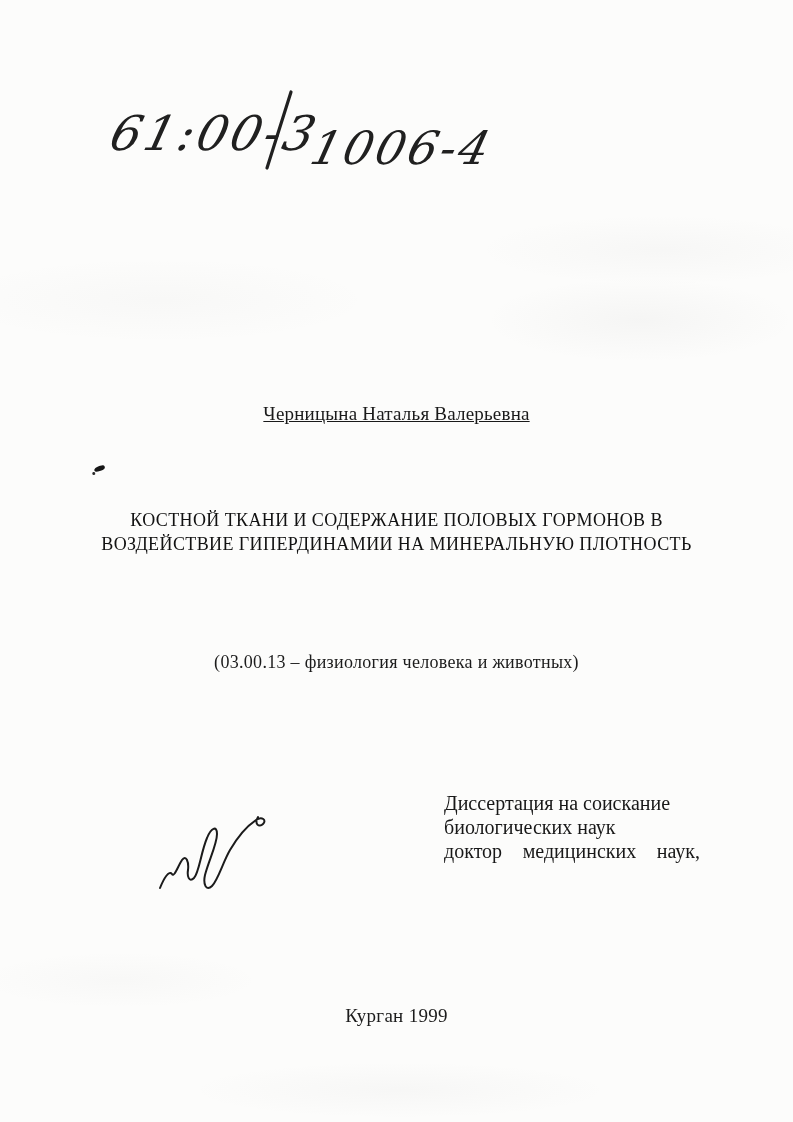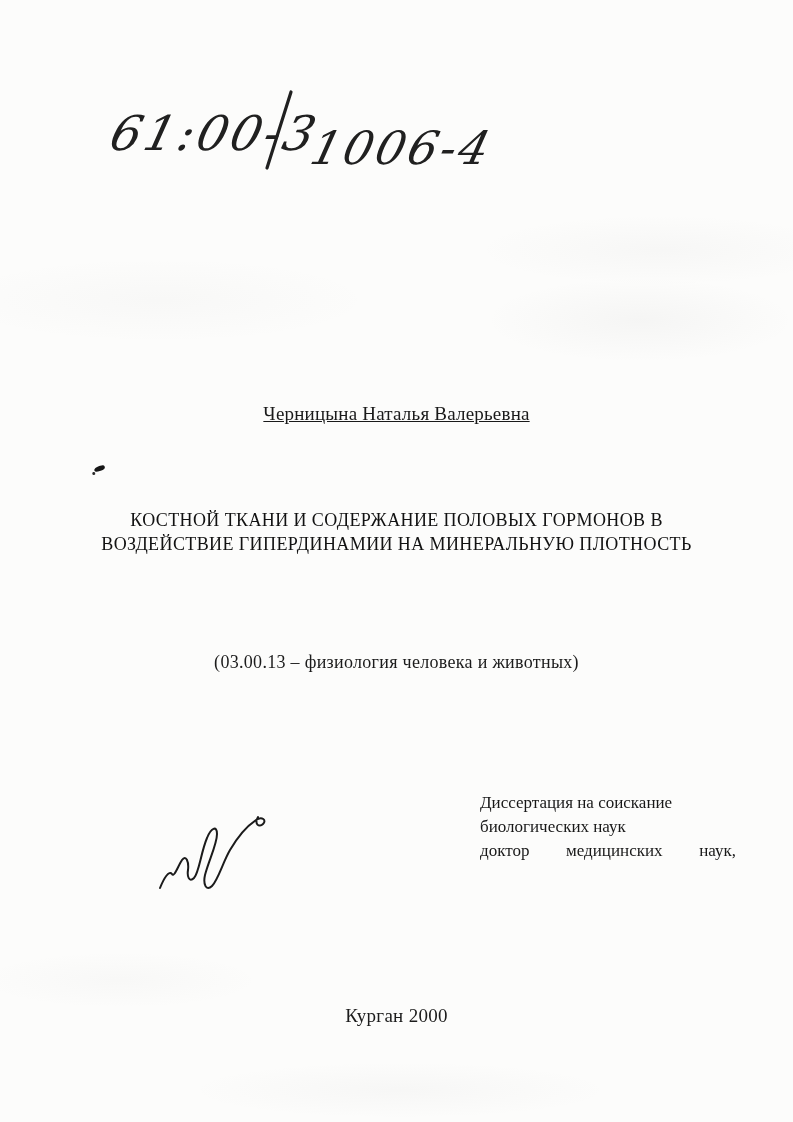--- a/index.html
+++ b/index.html
@@ -43,21 +43,21 @@
   .ink-mark:after{
     content:"";position:absolute;left:-3px;top:4px;width:3px;height:3px;
     background:#2a2a2a;border-radius:50%;
   }
   
   .title-block{top:509px;font-size:18px;line-height:23.5px;letter-spacing:0.4px;color:#121212;}
   .title-block div{white-space:nowrap;}
   
   .specialty-line{top:612px;font-size:18px;letter-spacing:0.3px;margin-top:40px;}
   
-  .note-block{left:480px;top:791px;width:256px;font-size:17px;line-height:24px;text-align:left;color:#181818;}
+  .note-block{left:444px;top:791px;width:256px;font-size:20px;line-height:24px;text-align:left;color:#181818;}
   .note-block .just{text-align:justify;text-align-last:justify;}
   
   .signature-svg{left:146px;top:796px;width:130px;height:112px;}
   .signature-svg path{fill:none;stroke:#1b1b1b;stroke-width:2;stroke-linecap:round;}
   
   .imprint-line{top:1005px;font-size:19px;letter-spacing:0.3px;}
 </style>
 </head>
 <body>
 
@@ -100,15 +100,15 @@
              C 116 20, 121 24, 117 28
              C 113 32, 108 28, 112 21"></path>
   </svg>
 
   <div class="abs note-block">
     <div>Диссертация на соискание</div>
     <div>биологических наук</div>
     <div class="just">доктор медицинских наук,</div>
   </div>
 
-  <div class="abs centered imprint-line">Курган 2000</div>
+  <div class="abs centered imprint-line">Курган 1999</div>
 
 </div>
 
 </body></html>

